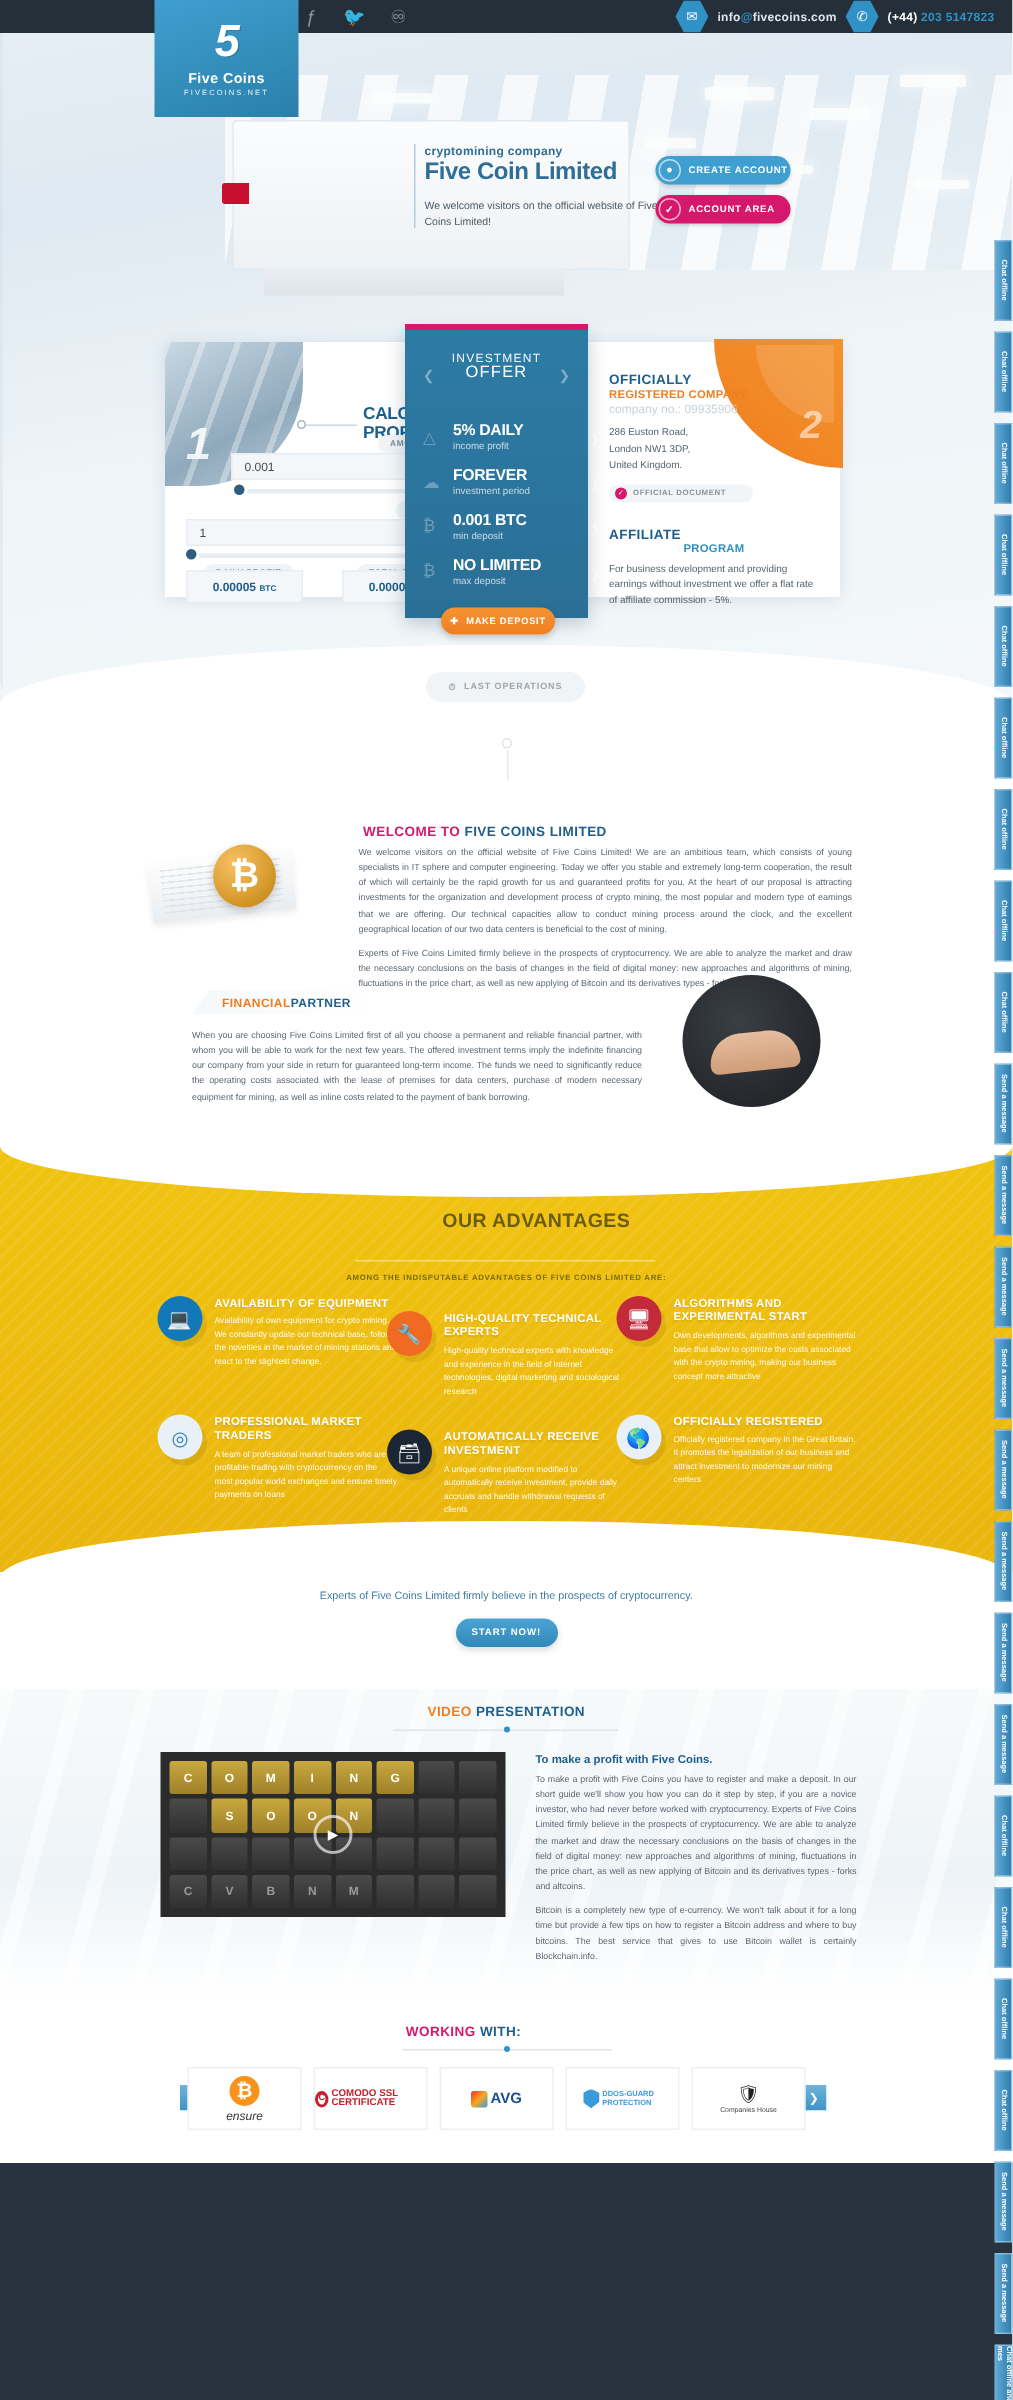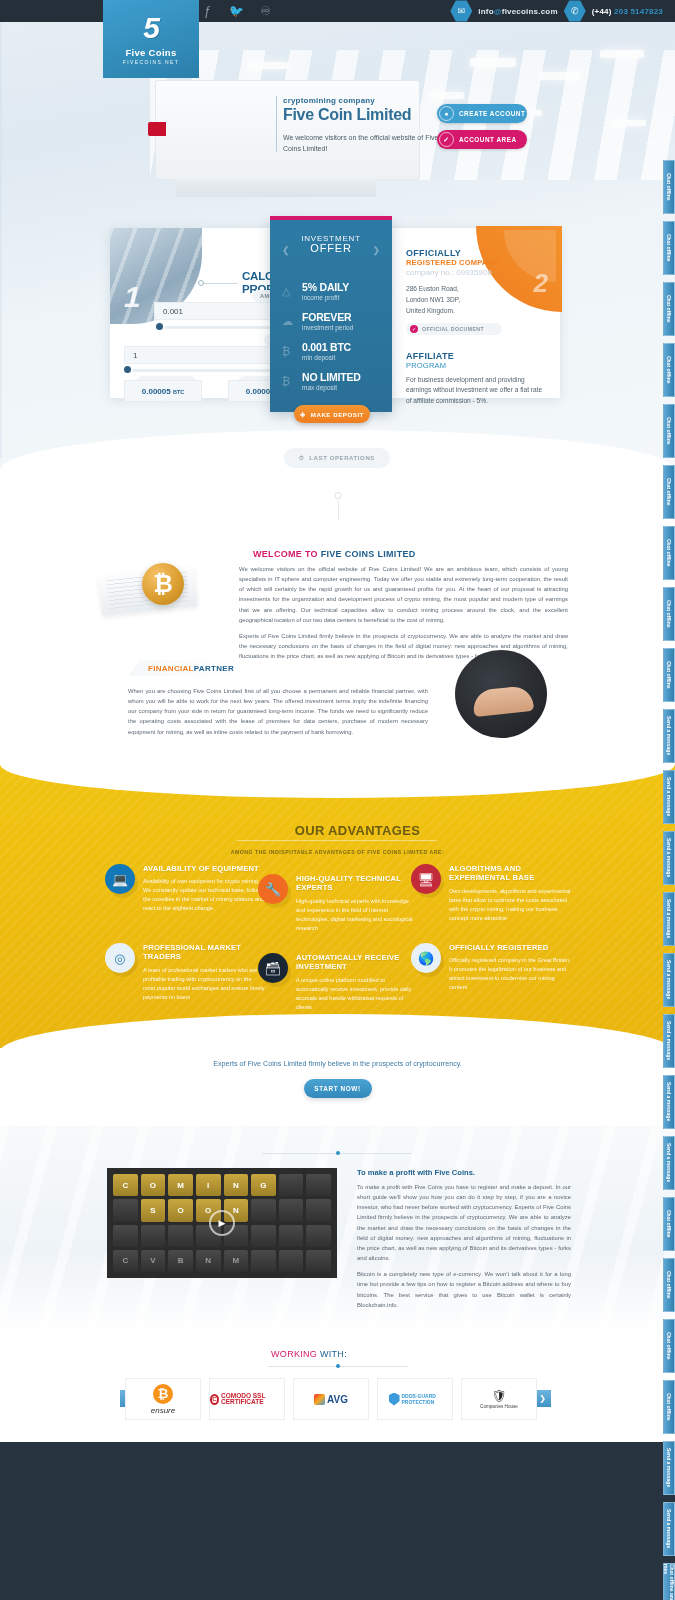--- a/index.html
+++ b/index.html
@@ -203,21 +203,21 @@
   .reg-t1 { color: #1d5e8c; font-size: 9px; font-weight: bold; letter-spacing: .3px; position: relative; z-index: 4; }
   .reg-t2 { color: #ef7e20; font-size: 7.5px; font-weight: bold; letter-spacing: .2px; position: relative; z-index: 4; }
   .reg-no { color: #c8d2da; font-size: 8px; margin-top: 1px; position: relative; z-index: 4; }
   .reg-addr { color: #56646f; font-size: 6.6px; line-height: 1.7; margin-top: 6px; position: relative; z-index: 4; }
   .doc-pill { margin-top: 6px; height: 12px; width: 96px; border-radius: 6px; background: #f2f5f7;
     display: flex; align-items: center; gap: 4px; padding-left: 4px; }
   .doc-pill .dp-ic { width: 8px; height: 8px; border-radius: 50%; background: #d5186b; color: #fff;
     font-size: 5px; display: flex; align-items: center; justify-content: center; }
   .doc-pill .dp-t { font-size: 5.2px; color: #8693a0; font-weight: bold; letter-spacing: .4px; }
   .aff-t1 { color: #1d5e8c; font-size: 9px; font-weight: bold; margin-top: 16px; letter-spacing: .3px; }
-  .aff-t2 { color: #2f91c4; font-size: 7.5px; font-weight: normal; letter-spacing: .2px; }
+  .aff-t2 { color: #2f91c4; font-size: 7.5px; font-weight: bold; letter-spacing: .2px; text-align: center; }
   .aff-body { color: #56646f; font-size: 6.6px; line-height: 1.65; margin-top: 5px; }
 
   
   .lastops {
     position: absolute; left: 284px; top: 448px; width: 106px; height: 20px; border-radius: 10px;
     background: #f1f4f6; display: flex; align-items: center; justify-content: center; gap: 5px;
     color: #9aa7b1; font-size: 6px; font-weight: bold; letter-spacing: .6px; z-index: 16; cursor: pointer;
   }
   .curve-white { position: absolute; left: 0; top: 430px; width: 675px; height: 70px; background: #fff;
     border-radius: 50% 50% 0 0 / 40px 40px 0 0; z-index: 10; }
@@ -230,21 +230,21 @@
   .coin-img { position: absolute; left: 100px; top: 12px; width: 120px; height: 75px; }
   .coin-paper { position: absolute; left: 0; top: 24px; width: 96px; height: 40px;
     background: linear-gradient(180deg,#fdfdfd,#e9edf0); transform: rotate(-6deg);
     box-shadow: 0 2px 5px rgba(0,0,0,.08); border-radius: 2px; }
   .coin-paper:after { content:""; position:absolute; inset: 5px 8px;
     background: repeating-linear-gradient(180deg, #dfe5ea 0 1px, rgba(0,0,0,0) 1px 4px); }
   .btc-coin { position: absolute; left: 42px; top: 16px; width: 42px; height: 42px; border-radius: 50%;
     background: radial-gradient(circle at 35% 30%, #f8c166, #d89b2c 60%, #b87d17);
     display: flex; align-items: center; justify-content: center; color: #fff; font-size: 24px;
     font-weight: bold; box-shadow: 0 2px 6px rgba(0,0,0,.2); }
-  .wel-title { position: absolute; left: 253px; top: 549px; font-size: 9px; font-weight: bold; letter-spacing: .3px; }
+  .wel-title { position: absolute; left: 242px; top: 549px; font-size: 9px; font-weight: bold; letter-spacing: .3px; }
   .wel-title .a { color: #d5186b; }
   .wel-title .b { color: #1d5e8c; }
   .wel-body { position: absolute; left: 239px; top: 564px; width: 329px; color: #5c6874;
     font-size: 5.9px; line-height: 1.72; text-align: justify; }
   .wel-body p + p { margin-top: 6px; }
 
   
   .fp-tag { position: absolute; left: 128px; top: 660px; width: 120px; height: 16px;
     background: linear-gradient(90deg,#f5f8fa,#ffffff);
     clip-path: polygon(10% 0, 100% 0, 100% 100%, 0 100%);
@@ -262,21 +262,21 @@
   .adv {
     position: absolute; left: 0; top: 758px; width: 675px; height: 290px;
     background: linear-gradient(180deg,#f1c411,#eab50d);
   }
   .adv:before { content:""; position:absolute; inset:0;
     background: repeating-linear-gradient(135deg, rgba(255,255,255,.07) 0 2px, rgba(0,0,0,0) 2px 7px); }
   .adv-top-curve { position: absolute; left: 0; top: 758px; width: 675px; height: 40px; background: #fff;
     border-radius: 0 0 50% 50% / 0 0 34px 34px; z-index: 4; }
   .adv-bot-curve { position: absolute; left: 0; top: 1014px; width: 675px; height: 44px; background: #fff;
     border-radius: 50% 50% 0 0 / 38px 38px 0 0; z-index: 4; }
-  .adv-h { position: absolute; left: 0; top: 823px; width: 675px; text-align: center;
+  .adv-h { position: absolute; left: 0; top: 806px; width: 675px; text-align: center;
     font-size: 13px; font-weight: bold; color: #6b5c10; letter-spacing: .3px; z-index: 6; padding-left: 40px; }
   .adv-sub { position: absolute; left: 0; top: 849px; width: 675px; text-align: center;
     font-size: 5.2px; font-weight: bold; color: #7d6a12; letter-spacing: .5px; z-index: 6; }
   .adv-sub-line { position: absolute; left: 237px; top: 840px; width: 200px; height: 1px;
     background: rgba(255,255,255,.45); z-index: 5; }
   .adv-card { position: absolute; width: 160px; z-index: 6; }
   .adv-ico { position: absolute; left: 0; top: 0; width: 30px; height: 30px; border-radius: 50%;
     display: flex; align-items: center; justify-content: center; color: #fff; font-size: 13px;
     box-shadow: 3px 4px 0 rgba(0,0,0,.07); }
   .adv-ct { margin-left: 38px; color: #fff; font-size: 7.6px; font-weight: bold; line-height: 1.25;
@@ -312,21 +312,21 @@
   .play-ring { position: absolute; left: 50%; top: 50%; transform: translate(-50%,-50%);
     width: 26px; height: 26px; border-radius: 50%; border: 2px solid rgba(255,255,255,.65);
     display: flex; align-items: center; justify-content: center; color: #fff; font-size: 9px; z-index: 3; cursor: pointer; }
   .vp-right { position: absolute; left: 357px; top: 1168px; width: 214px; z-index: 5; }
   .vp-h { color: #1d5e8c; font-size: 7.6px; font-weight: bold; }
   .vp-b { color: #5c6874; font-size: 5.9px; line-height: 1.72; margin-top: 5px; text-align: justify; }
   .vp-b p + p { margin-top: 6px; }
 
   
   .ww-title { position: absolute; left: 0; top: 1349px; width: 618px; text-align: center;
-    font-size: 9px; font-weight: normal; letter-spacing: .3px; }
+    font-size: 9px; font-weight: bold; letter-spacing: .3px; }
   .ww-title .a { color: #d5186b; }
   .ww-title .b { color: #1d5e8c; }
   .ww-line { position: absolute; left: 268px; top: 1366px; width: 140px; height: 1px; background: #dde5eb; }
   .ww-dot { position: absolute; left: 336px; top: 1364px; width: 4px; height: 4px; border-radius: 50%; background: #2f91c4; }
   .ww-row { position: absolute; left: 125px; top: 1378px; width: 425px; display: flex; gap: 8px; align-items: center; }
   .ww-card { width: 76px; height: 42px; background: #fff; border: 1px solid #eceff2;
     display: flex; align-items: center; justify-content: center; }
   .ww-nav { position: absolute; width: 17px; height: 17px; top: 1390px;
     background: linear-gradient(180deg,#6fb4dc,#3e93c6); color: #fff; font-size: 8px;
     display: flex; align-items: center; justify-content: center; cursor: pointer;
@@ -541,21 +541,21 @@
     <div class="adv-ct">AVAILABILITY OF EQUIPMENT</div>
     <div class="adv-cb">Availability of own equipment for crypto mining. We constantly update our technical base, follow the novelties in the market of mining stations and react to the slightest change.</div>
   </div>
   <div class="adv-card" style="left:258px;top:874px;">
     <div class="adv-ico" style="background:#f06a22;">🔧</div>
     <div class="adv-ct">HIGH-QUALITY TECHNICAL EXPERTS</div>
     <div class="adv-cb">High-quality technical experts with knowledge and experience in the field of Internet technologies, digital marketing and sociological research</div>
   </div>
   <div class="adv-card" style="left:411px;top:864px;">
     <div class="adv-ico" style="background:#c32b3a;">🖥</div>
-    <div class="adv-ct">ALGORITHMS AND EXPERIMENTAL BASE</div>
+    <div class="adv-ct">ALGORITHMS AND EXPERIMENTAL START</div>
     <div class="adv-cb">Own developments, algorithms and experimental base that allow to optimize the costs associated with the crypto mining, making our business concept more attractive</div>
   </div>
   <div class="adv-card" style="left:105px;top:943px;">
     <div class="adv-ico" style="background:#e8f1f8;color:#2f7fae;">◎</div>
     <div class="adv-ct">PROFESSIONAL MARKET TRADERS</div>
     <div class="adv-cb">A team of professional market traders who are profitable trading with cryptocurrency on the most popular world exchanges and ensure timely payments on loans</div>
   </div>
   <div class="adv-card" style="left:258px;top:953px;">
     <div class="adv-ico" style="background:#1b2634;">🗃</div>
     <div class="adv-ct">AUTOMATICALLY RECEIVE INVESTMENT</div>
@@ -566,20 +566,23 @@
     <div class="adv-ct">OFFICIALLY REGISTERED</div>
     <div class="adv-cb">Officially registered company in the Great Britain. It promotes the legalization of our business and attract investment to modernize our mining centers</div>
   </div>
 
   <div class="start-wrap">
     <div class="start-txt">Experts of Five Coins Limited firmly believe in the prospects of cryptocurrency.</div>
     <div class="start-btn">START NOW!</div>
   </div>
 
   <div class="video-sec"></div>
+  <div class="vp-title">
+    <span class="a">VIDEO </span><span class="b">PRESENTATION</span>
+  </div>
   <div class="vp-line"></div>
   <div class="vp-dot"></div>
   <div class="video-box">
     <div class="keys">
       <div class="key hl-gold">C</div>
         <div class="key hl-gold">O</div>
         <div class="key hl-gold">M</div>
         <div class="key hl-gold">I</div>
         <div class="key hl-gold">N</div>
         <div class="key hl-gold">G</div>

